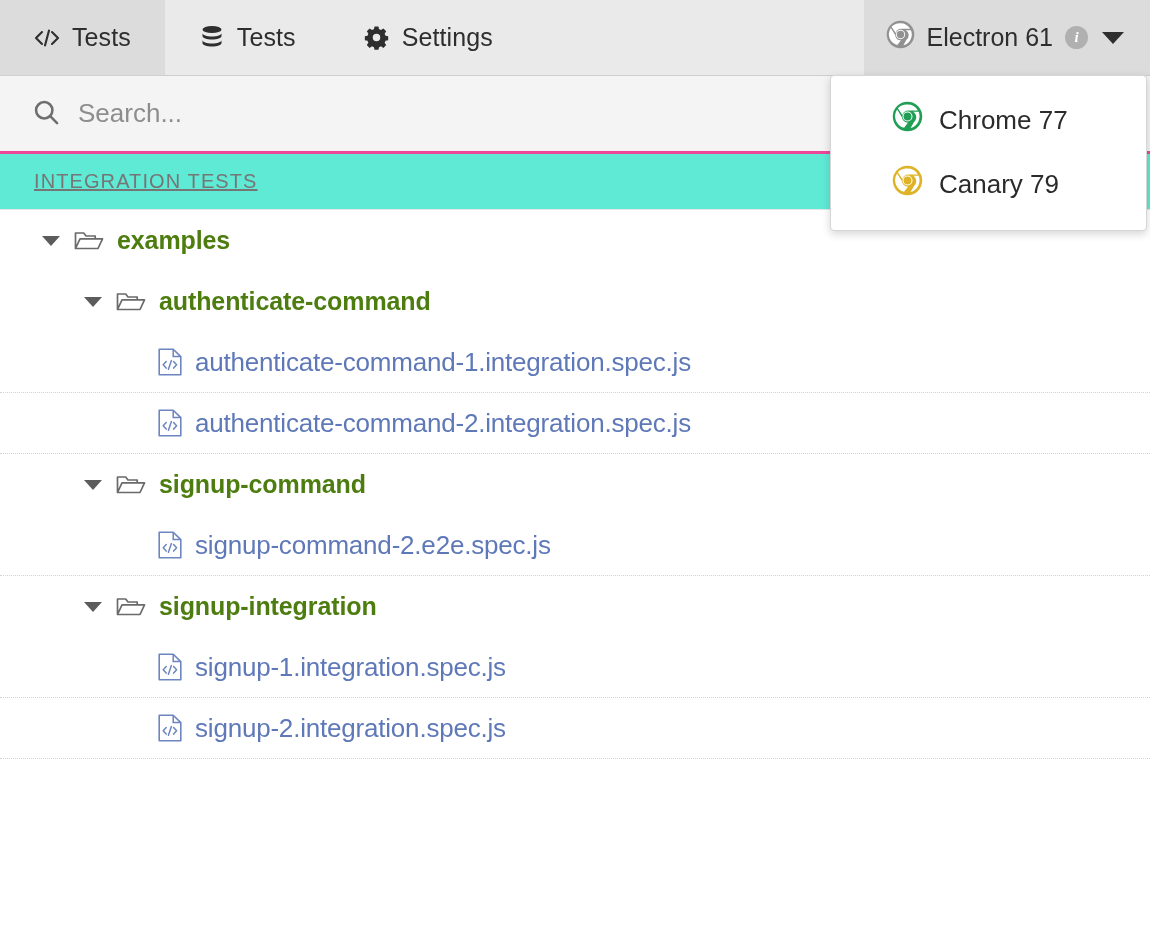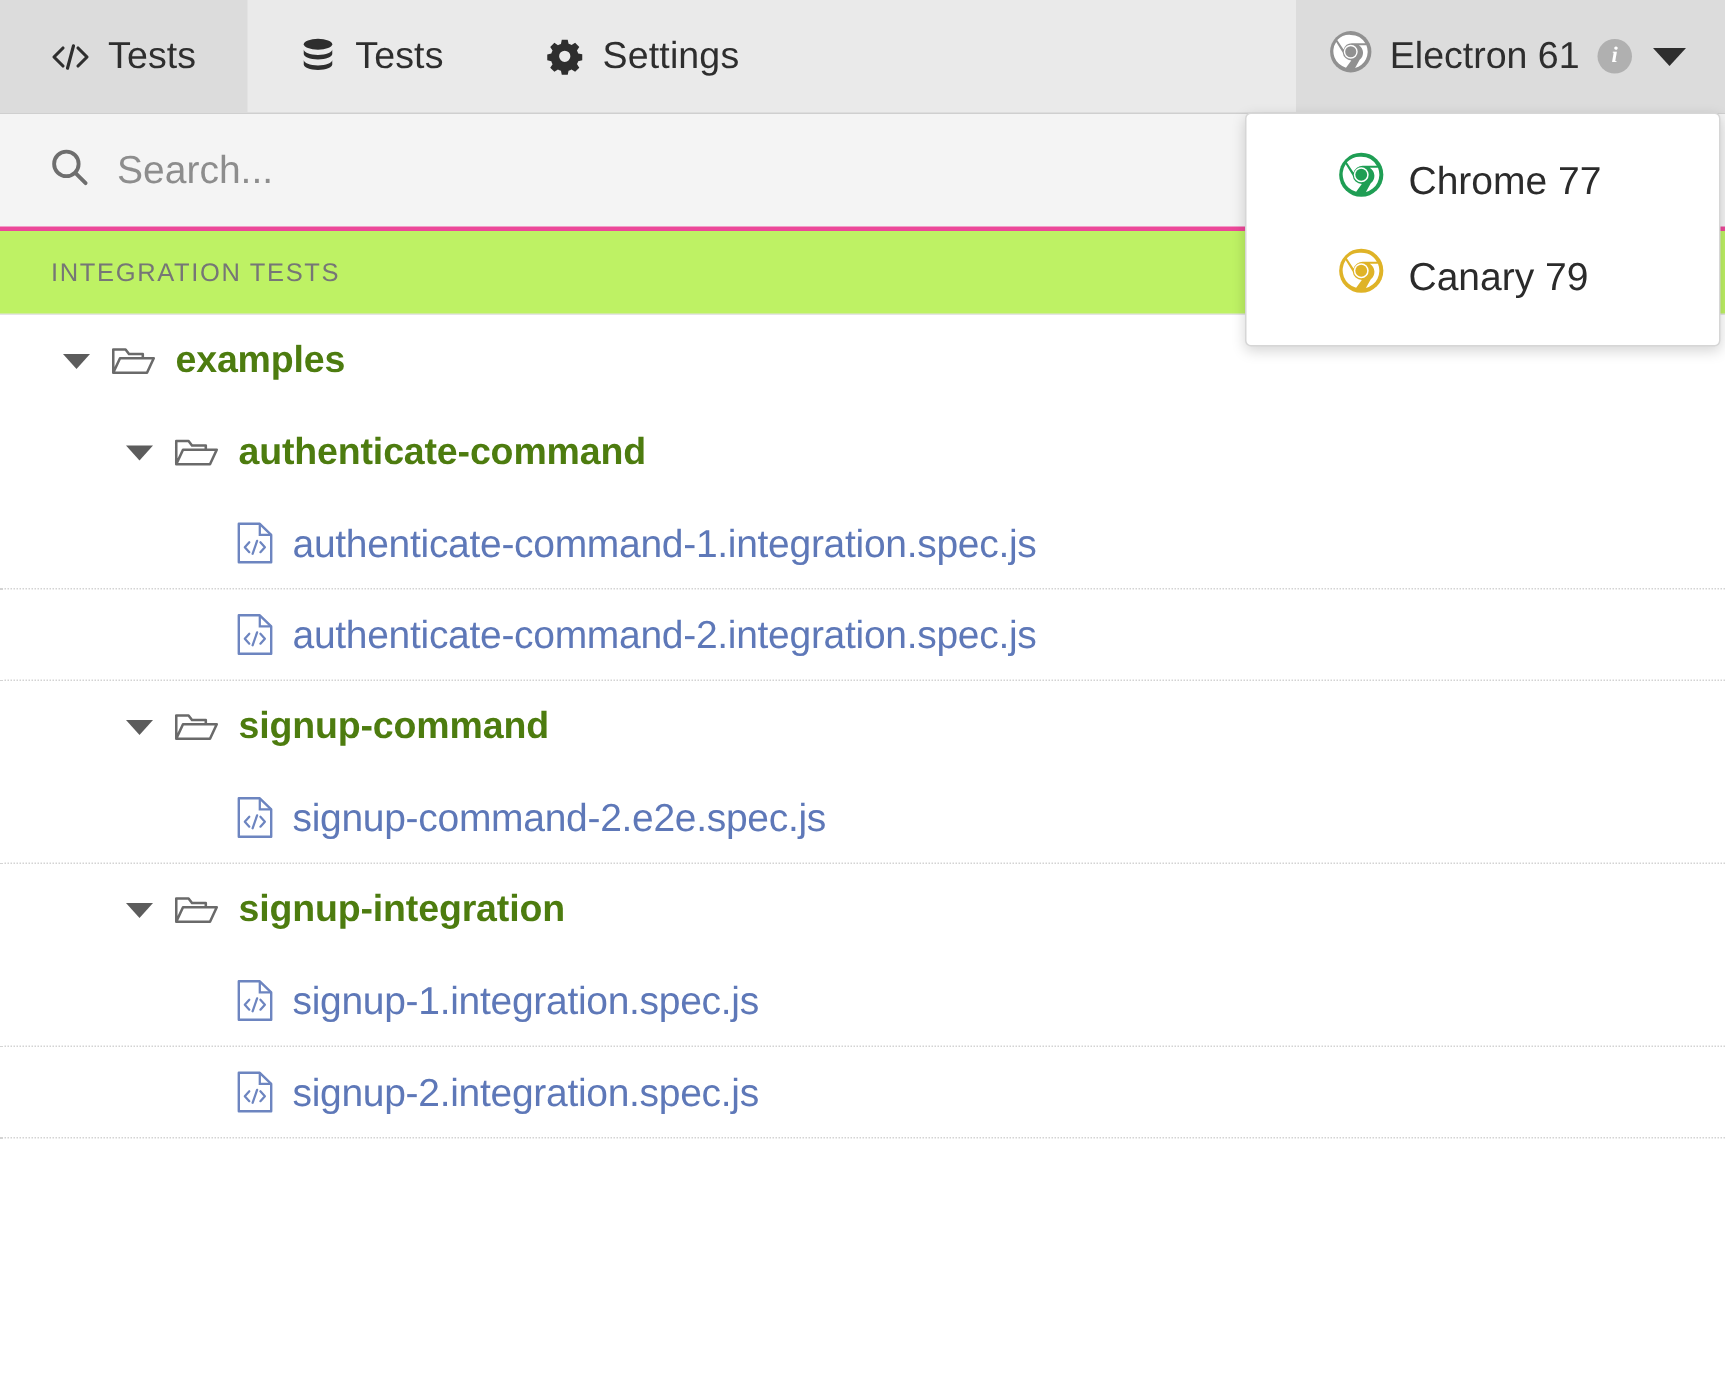--- a/index.html
+++ b/index.html
@@ -129,25 +129,26 @@
     color: #4a4a4a;
   }
   .search-input::placeholder { color: #8d8d8d; }
 
   
   .section-header {
     height: 56px;
     display: flex;
     align-items: center;
     padding: 0 0 0 34px;
-    background: #bef264;
+    background: #5eead4;
     border-bottom: 1px solid #e4e4e4;
-    font-size: 17px;
+    font-size: 20px;
     letter-spacing: 1.1px;
     color: #767676;
+    text-decoration: underline;
   }
 
   
   .tree { background: #ffffff; }
   .tree-row {
     display: flex;
     align-items: center;
     height: 61px;
     padding-right: 16px;
     cursor: pointer;

